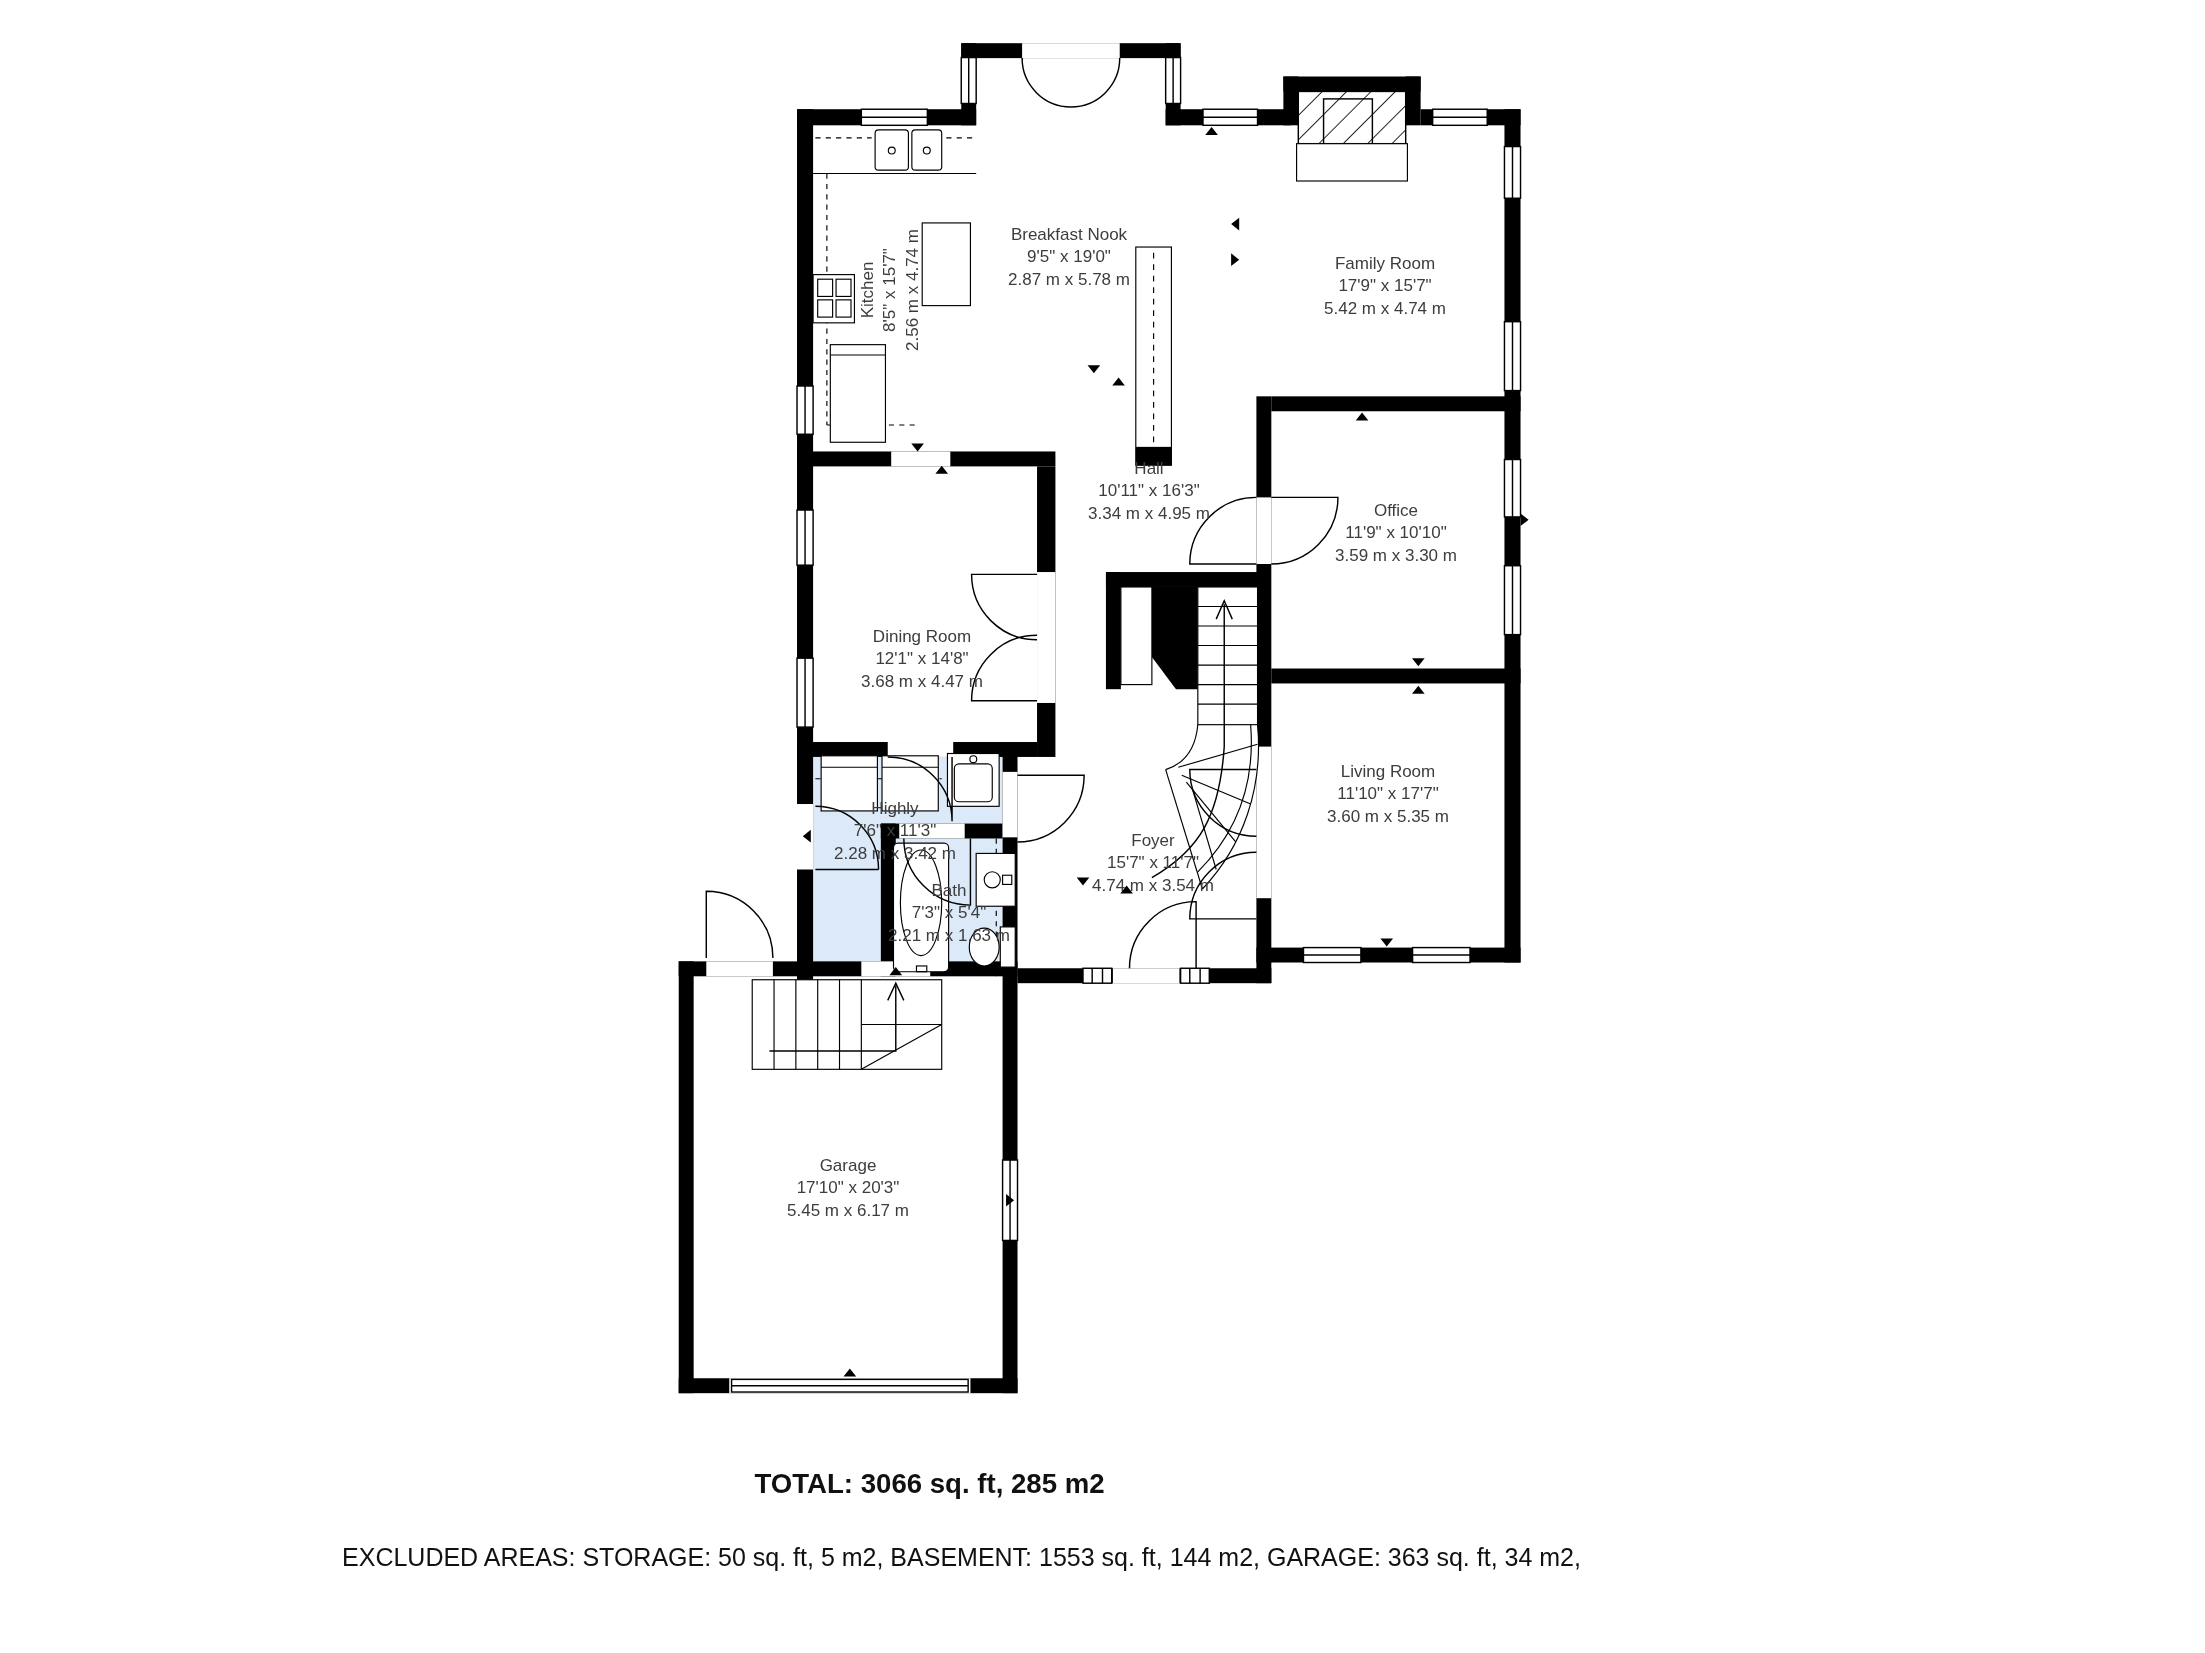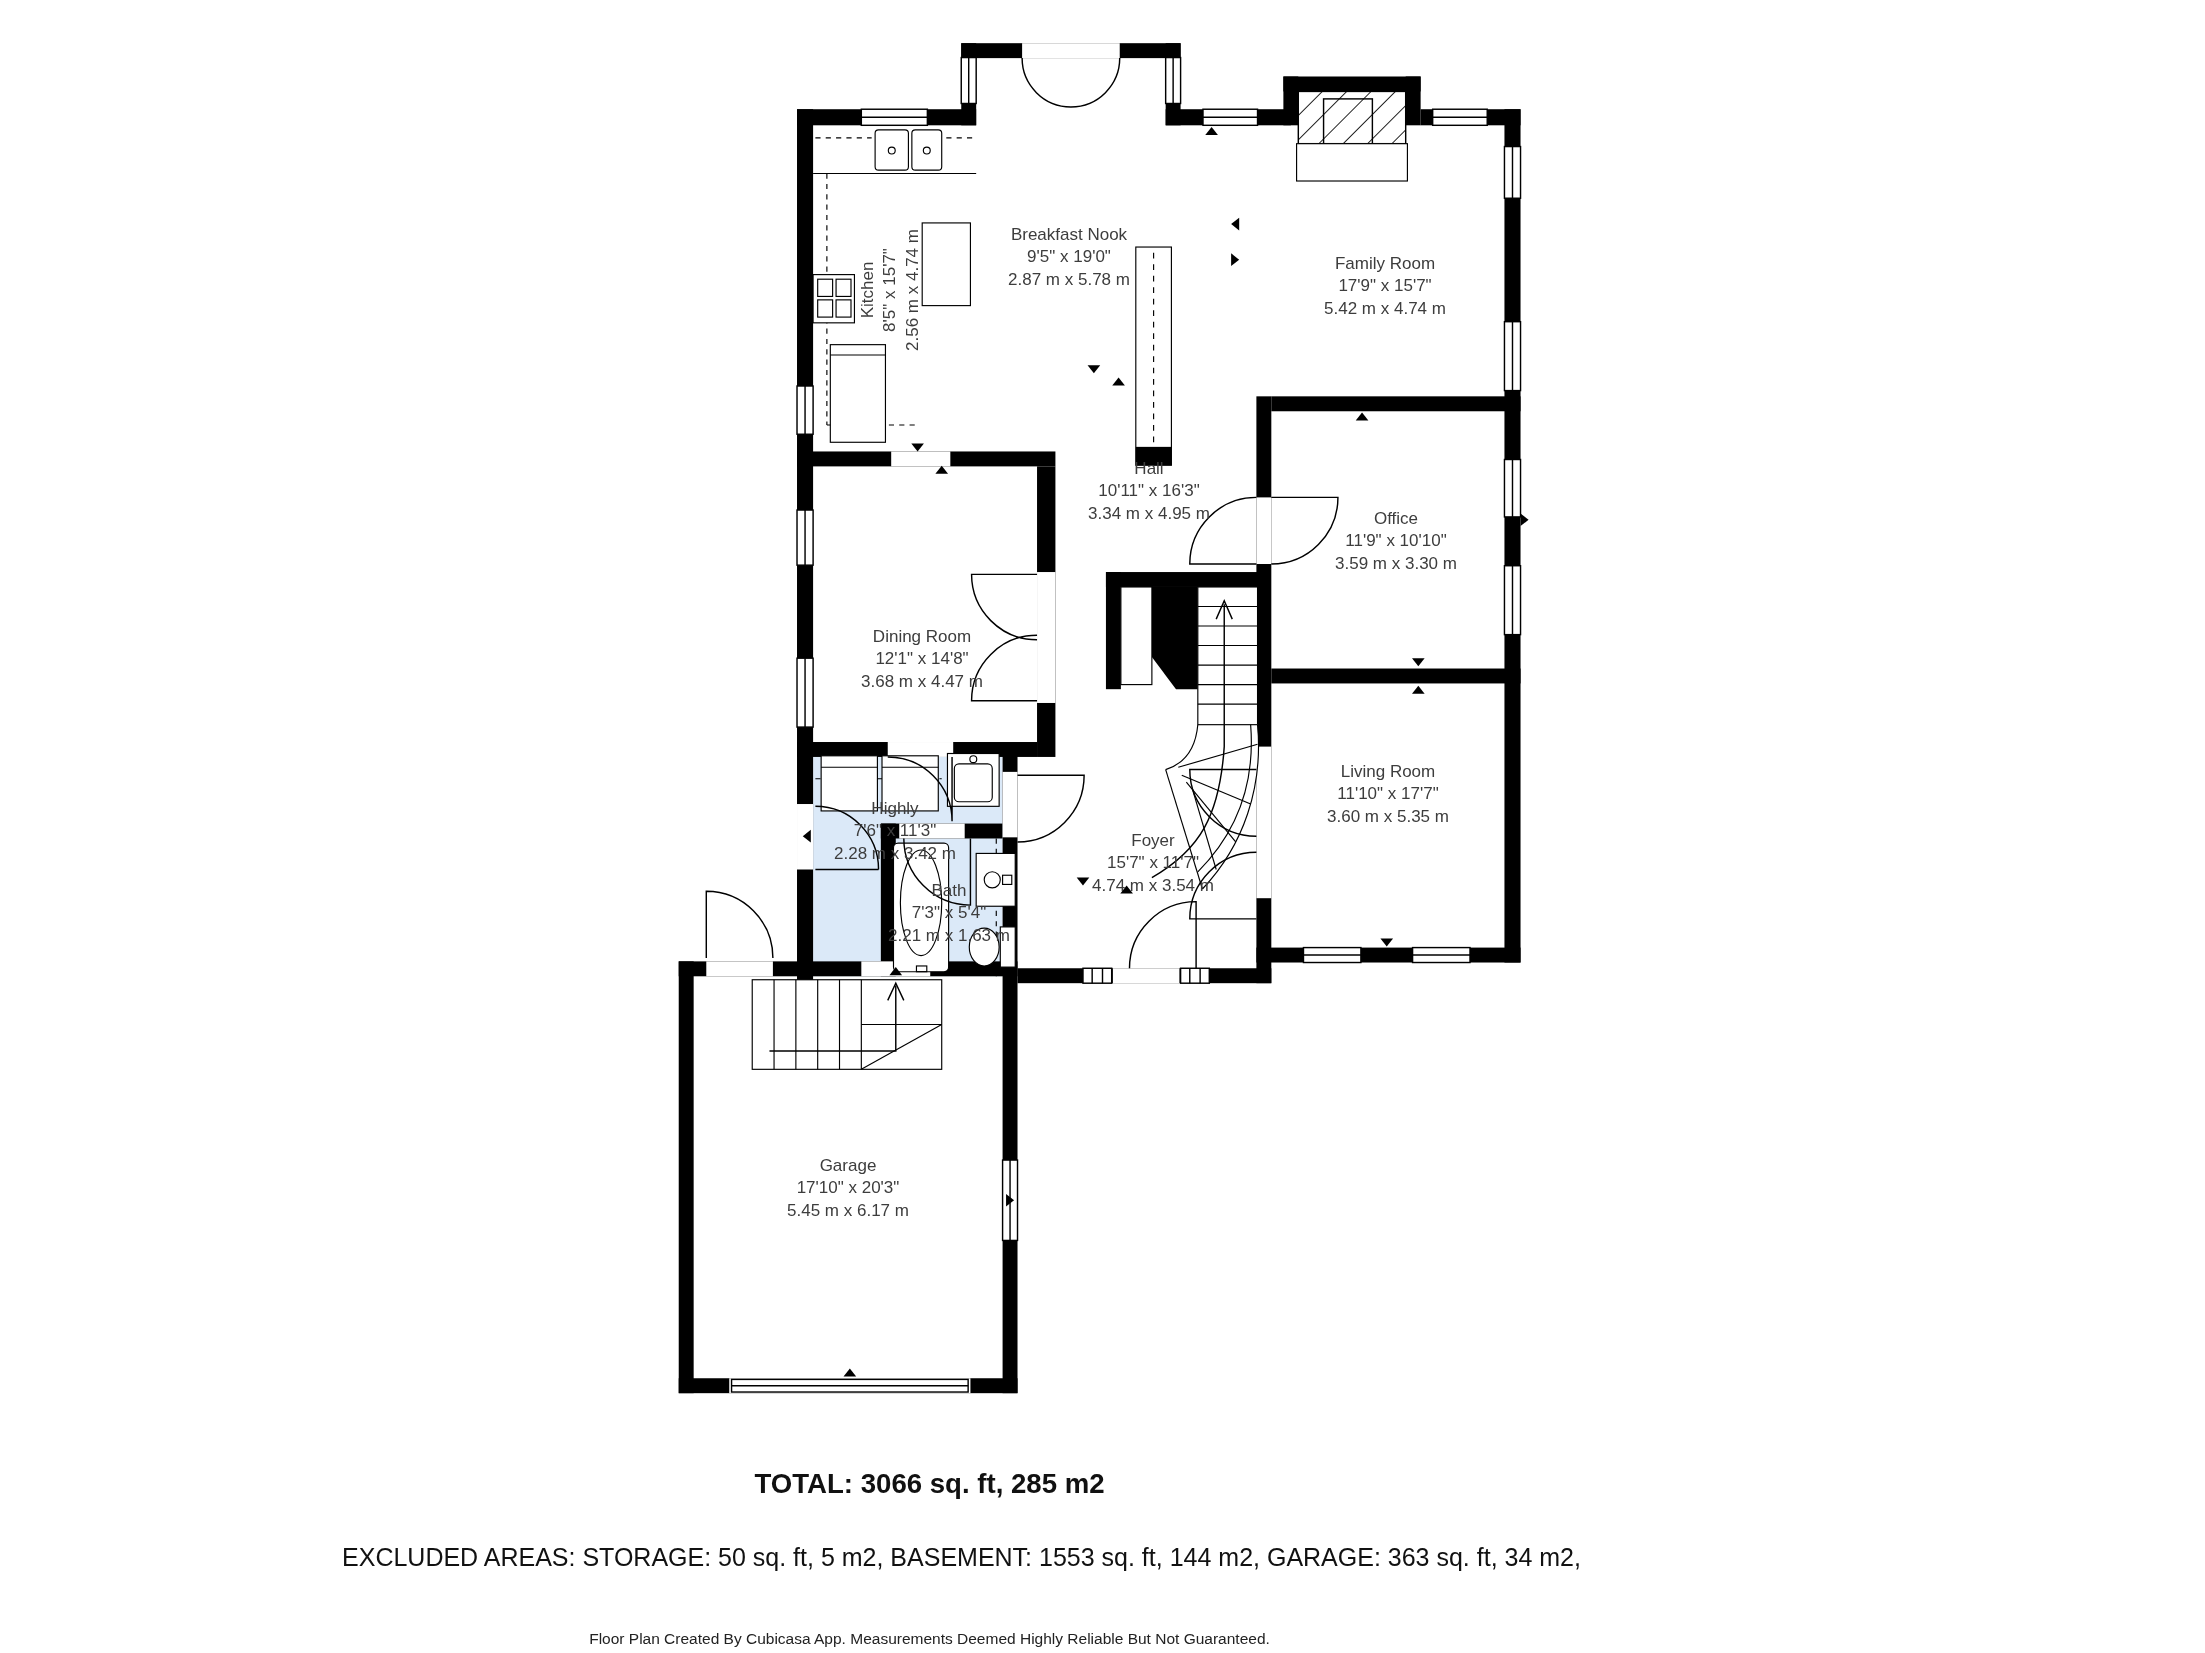--- a/index.html
+++ b/index.html
@@ -344,21 +344,21 @@
 <div class="room-label" style="left:1385px;top:287px;">
   <div>Family Room</div>
   <div>17'9" x 15'7"</div>
   <div>5.42 m x 4.74 m</div>
 </div>
 <div class="room-label" style="left:1149px;top:492px;">
   <div>Hall</div>
   <div>10'11" x 16'3"</div>
   <div>3.34 m x 4.95 m</div>
 </div>
-<div class="room-label" style="left:1396px;top:534px;margin-top:8px;">
+<div class="room-label" style="left:1396px;top:534px;">
   <div>Office</div>
   <div>11'9" x 10'10"</div>
   <div>3.59 m x 3.30 m</div>
 </div>
 <div class="room-label" style="left:922px;top:660px;">
   <div>Dining Room</div>
   <div>12'1" x 14'8"</div>
   <div>3.68 m x 4.47 m</div>
 </div>
 <div class="room-label" style="left:895px;top:832px;">
@@ -382,16 +382,15 @@
   <div>3.60 m x 5.35 m</div>
 </div>
 <div class="room-label" style="left:848px;top:1189px;">
   <div>Garage</div>
   <div>17'10" x 20'3"</div>
   <div>5.45 m x 6.17 m</div>
 </div>
 
 <div class="sum sum-total">TOTAL: 3066 sq. ft, 285 m2</div>
 <div class="sum sum-line sum-exc1">EXCLUDED AREAS: STORAGE: 50 sq. ft, 5 m2, BASEMENT: 1553 sq. ft, 144 m2, GARAGE: 363 sq. ft, 34 m2,</div>
-<div class="sum sum-footer">Floor Plan Created By Cubicasa App. Measurements Deemed Highly Reliable But Not Guaranteed.</div>
 
 </div>
 
 
 </body></html>

